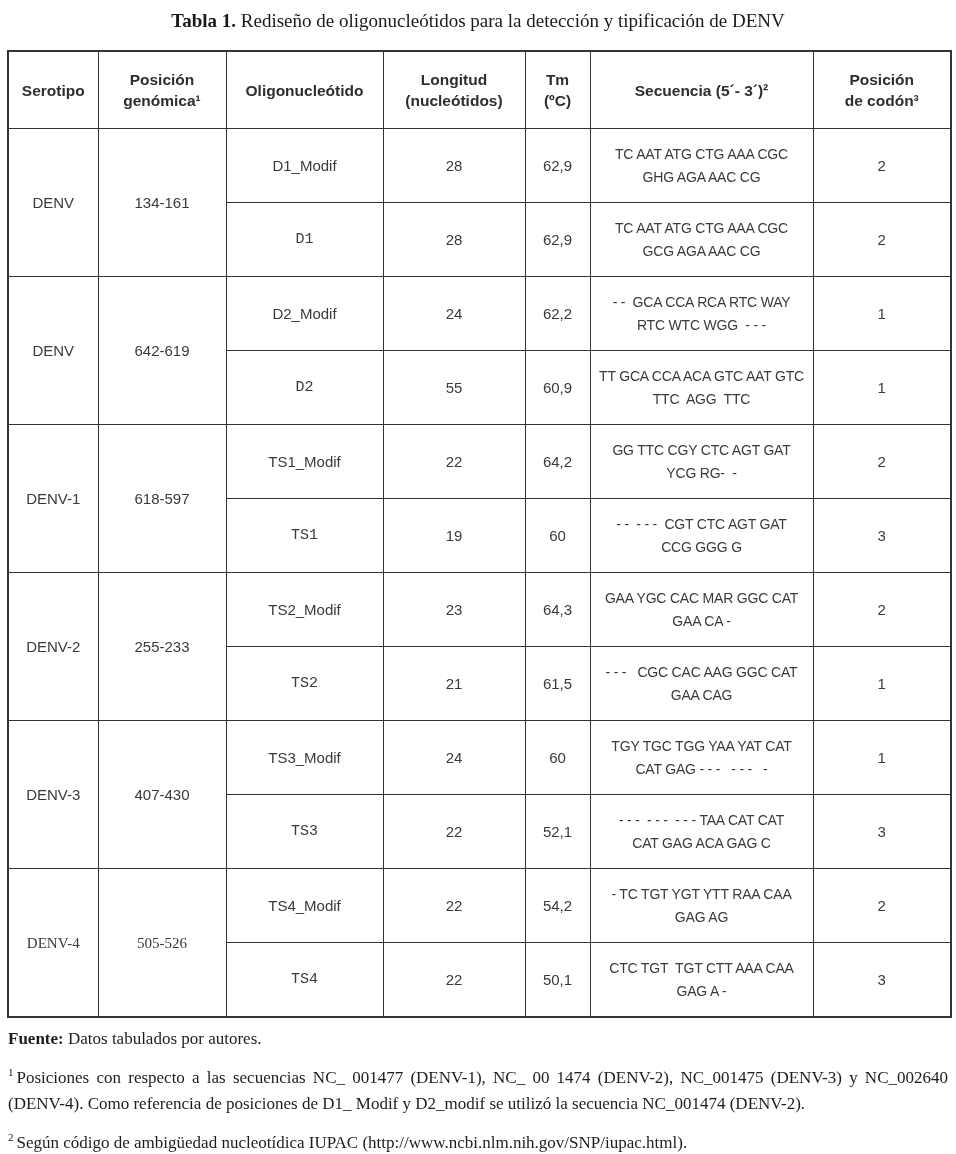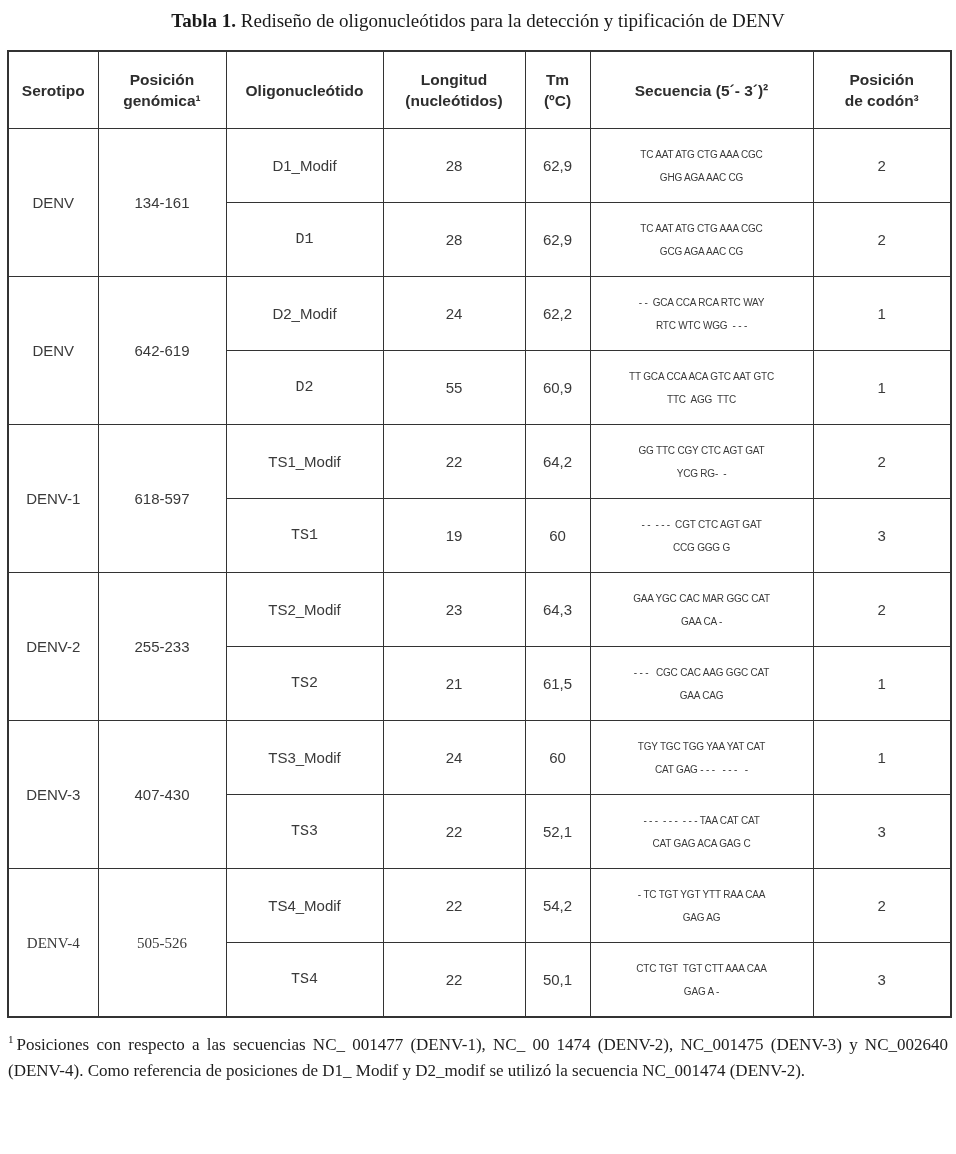--- a/index.html
+++ b/index.html
@@ -43,21 +43,21 @@
     white-space: pre-line;
     line-height: 21px;
   }
   td {
     font-size: 15px;
     height: 69px;
     line-height: 22px;
   }
   td.seq {
     white-space: pre-wrap;
-    font-size: 10px;
+    font-size: 14px;
     line-height: 23px;
     letter-spacing: -0.2px;
     padding: 2px 1px;
   }
   
   td.oligo-a { border-bottom-style: hidden; }
   td.oligo-b { border-top-style: hidden; font-family: Liberation Mono, monospace; }
   
   td.vtop { vertical-align: top; padding-top: 22px; font-family: Liberation Serif, serif; }
 
@@ -219,17 +219,22 @@
         <td>22</td>
         <td>50,1</td>
         <td class="seq">CTC TGT  TGT CTT AAA CAA
 GAG A -</td>
         <td>3</td>
       </tr>
     </tbody>
   </table>
 
   <div class="footer">
+    <p class="fuente">
+      <span class="bold">Fuente:</span>
+      <span>Datos tabulados por autores.</span>
+    </p>
     <p class="note"><sup>1</sup><span>Posiciones con respecto a las secuencias NC_ 001477 (DENV-1), NC_ 00 1474 (DENV-2), NC_001475 (DENV-3) y NC_002640 (DENV-4). Como referencia de posiciones de D1_ Modif y D2_modif se utilizó la secuencia NC_001474 (DENV-2).</span></p>
+    <p class="note"><sup>2</sup><span>Según código de ambigüedad nucleotídica IUPAC (http://www.ncbi.nlm.nih.gov/SNP/iupac.html).</span></p>
 
   </div>
 
 </div>
 
 </body></html>

